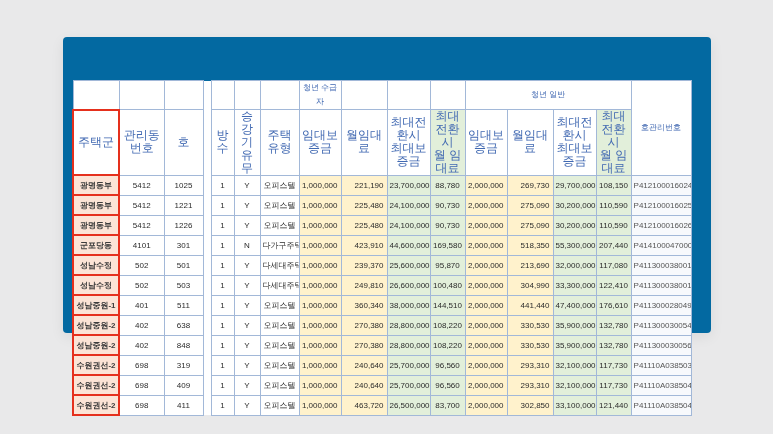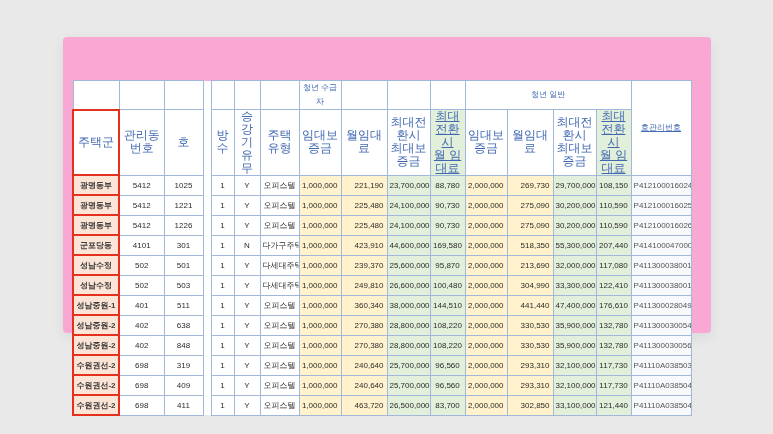--- a/index.html
+++ b/index.html
@@ -14,21 +14,21 @@
   }
   *{box-sizing:border-box;}
   html,body{margin:0;padding:0;}
   body{
     width:773px;height:434px;overflow:hidden;position:relative;
     background:var(--page-bg,#e9e9ea);
     font-family:"Liberation Sans","DejaVu Sans",sans-serif;
   }
   .card{
     position:absolute;left:63px;top:37px;width:648px;height:296px;
-    background:#f9a8d4;border-radius:4px;
+    background:#0369a1;border-radius:4px;
     box-shadow:0 4px 14px rgba(0,0,0,0.07);
   }
   table.sheet{
     position:absolute;left:9px;top:43px;
     border-collapse:collapse;table-layout:fixed;width:618px;
     font-size:8px;color:#2b2b2b;
   }
   table.sheet th,table.sheet td{
     border:1px solid var(--grid-line,#a2b8d8);
     padding:0 2px;overflow:hidden;white-space:nowrap;
@@ -47,22 +47,22 @@
     border-left:1px solid var(--grid-line,#a2b8d8);
     border-right:1px solid var(--grid-line,#a2b8d8);
     padding:0;
   }
   .redhead{border:2px solid var(--highlight-red,#e5301d) !important;}
   .redcell{
     border:2px solid var(--highlight-red,#e5301d) !important;
     background:var(--fill-peach,#fce4d6);
     font-weight:bold;color:#3c3c3c;margin-top:42px;
   }
-  .greenhead{background:var(--fill-green,#e2efda) !important;text-decoration:underline;}
-  .codehead{font-size:8px;text-decoration:underline;}
+  .greenhead{background:var(--fill-green,#e2efda) !important;}
+  .codehead{font-size:8px;}
   .c-plain{background:#ffffff;}
   .c-yellow{background:var(--fill-yellow,#fff2cc);}
   .c-green{background:var(--fill-green,#e2efda);}
   .c-code{background:var(--fill-code,#f7f9fc);color:#555555;}
   .a-center{text-align:center;}
   .a-right{text-align:right;padding-right:3px !important;}
 </style>
 </head>
 <body>
 

